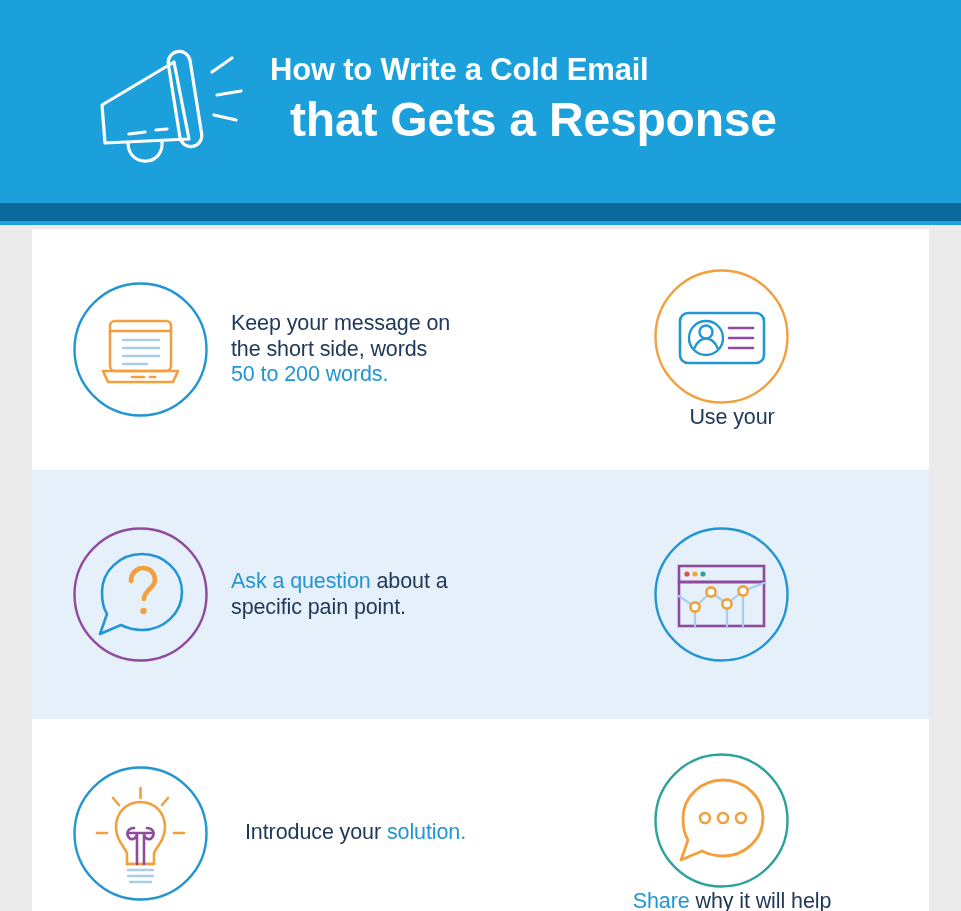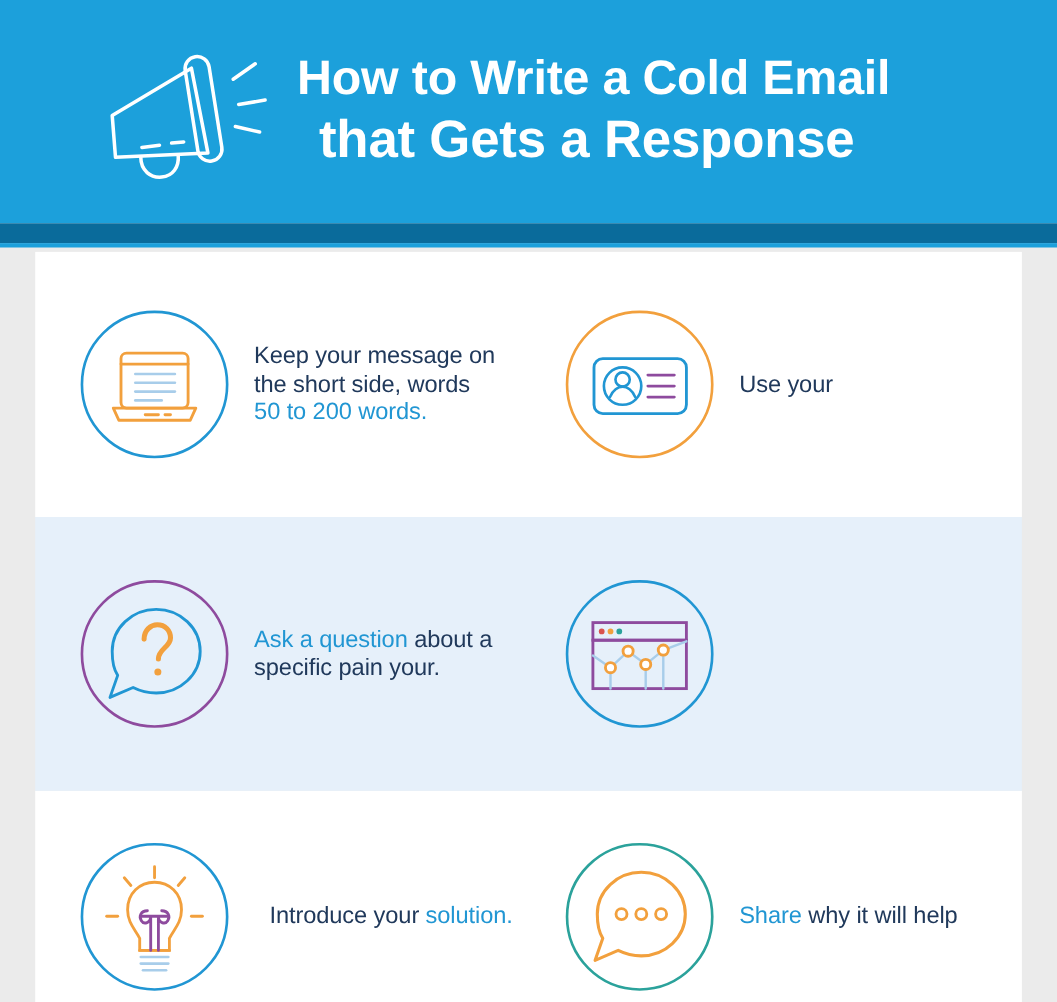--- a/index.html
+++ b/index.html
@@ -13,21 +13,21 @@
 
   
   .header {
     position: absolute; left: 0; top: 0; width: 961px; height: 203px;
     background: #1CA0DB;
     display: flex; align-items: center;
   }
   .header-icon { margin-left: 88px; width: 160px; height: 125px; flex: none; }
   .header-titles { margin-left: 22px; }
   .title-line1 {
-    color: #ffffff; font-size: 44px; font-weight: bold;
+    color: #ffffff; font-size: 31px; font-weight: bold;
     letter-spacing: -0.2px; line-height: 1.18; white-space: nowrap;
   }
   .title-line2 {
     color: #ffffff; font-size: 48px; font-weight: 700;
     letter-spacing: -0.2px; line-height: 1.28; white-space: nowrap; margin-left: 20px;
   }
   .header-band-dark {
     position: absolute; left: 0; top: 203px; width: 961px; height: 18px;
     background: #0A6B9B;
   }
@@ -44,21 +44,21 @@
   .row {
     display: flex; width: 897px; height: 249px; align-items: center;
   }
   .row.white { background: #ffffff; }
   .row.tint  { background: #E6F0FA; }
   .row.r1 { height: 241px; }
   .row.r3 { height: 228px; }
 
   .cell { display: flex; align-items: center; }
   .cell.c1 { width: 448px; padding-left: 40px; }
-  .cell.c2 { width: 449px; padding-left: 33px; }
+  .cell.c2 { width: 449px; padding-left: 33px; flex-direction: column; }
 
   .badge { width: 137px; height: 137px; flex: none; }
   .caption {
     margin-left: 22px;
     font-size: 21.5px; line-height: 25.5px;
     color: #20395B; font-weight: 400;
     letter-spacing: -0.1px;
   }
   .caption .hl { color: #2196D3; }
   .caption.wide { margin-left: 36px; }
@@ -150,21 +150,21 @@
         <div class="badge">
           <svg viewBox="0 0 137 137" width="137" height="137">
             <circle cx="68.5" cy="68.5" r="66" fill="none" stroke="#8E4B9E" stroke-width="2.4"></circle>
             <path d="M70 28 C92 28 110 45 110 66 C110 87 92 104 70 104 C62 104 55 102 49 99 L28 108 L35 88 C31 82 30 74 30 66 C30 45 48 28 70 28 Z" fill="none" stroke="#2196D3" stroke-width="2.6" stroke-linejoin="round"></path>
             <path d="M59 55 C59 47 65 42 71 42 C78 42 83 47 83 54 C83 62 72 64 72 73" fill="none" stroke="#F2A03D" stroke-width="4.6" stroke-linecap="round"></path>
             <circle cx="71.5" cy="85" r="3.2" fill="#F2A03D"></circle>
           </svg>
         </div>
         <div class="caption">
           <div><span class="hl">Ask a question</span><span> about a</span></div>
-          <div><span>specific pain your.</span></div>
+          <div><span>specific pain point.</span></div>
         </div>
       </div>
 
       <div class="cell c2">
         <div class="badge">
           <svg viewBox="0 0 137 137" width="137" height="137">
             <circle cx="68.5" cy="68.5" r="66" fill="none" stroke="#2196D3" stroke-width="2.4"></circle>
             <rect x="26" y="40" width="85" height="16" fill="none" stroke="#8E4B9E" stroke-width="2.6"></rect>
             <rect x="26" y="56" width="85" height="44" fill="none" stroke="#8E4B9E" stroke-width="2.6"></rect>
             <circle cx="34" cy="48" r="2.6" fill="#D9534F"></circle>

